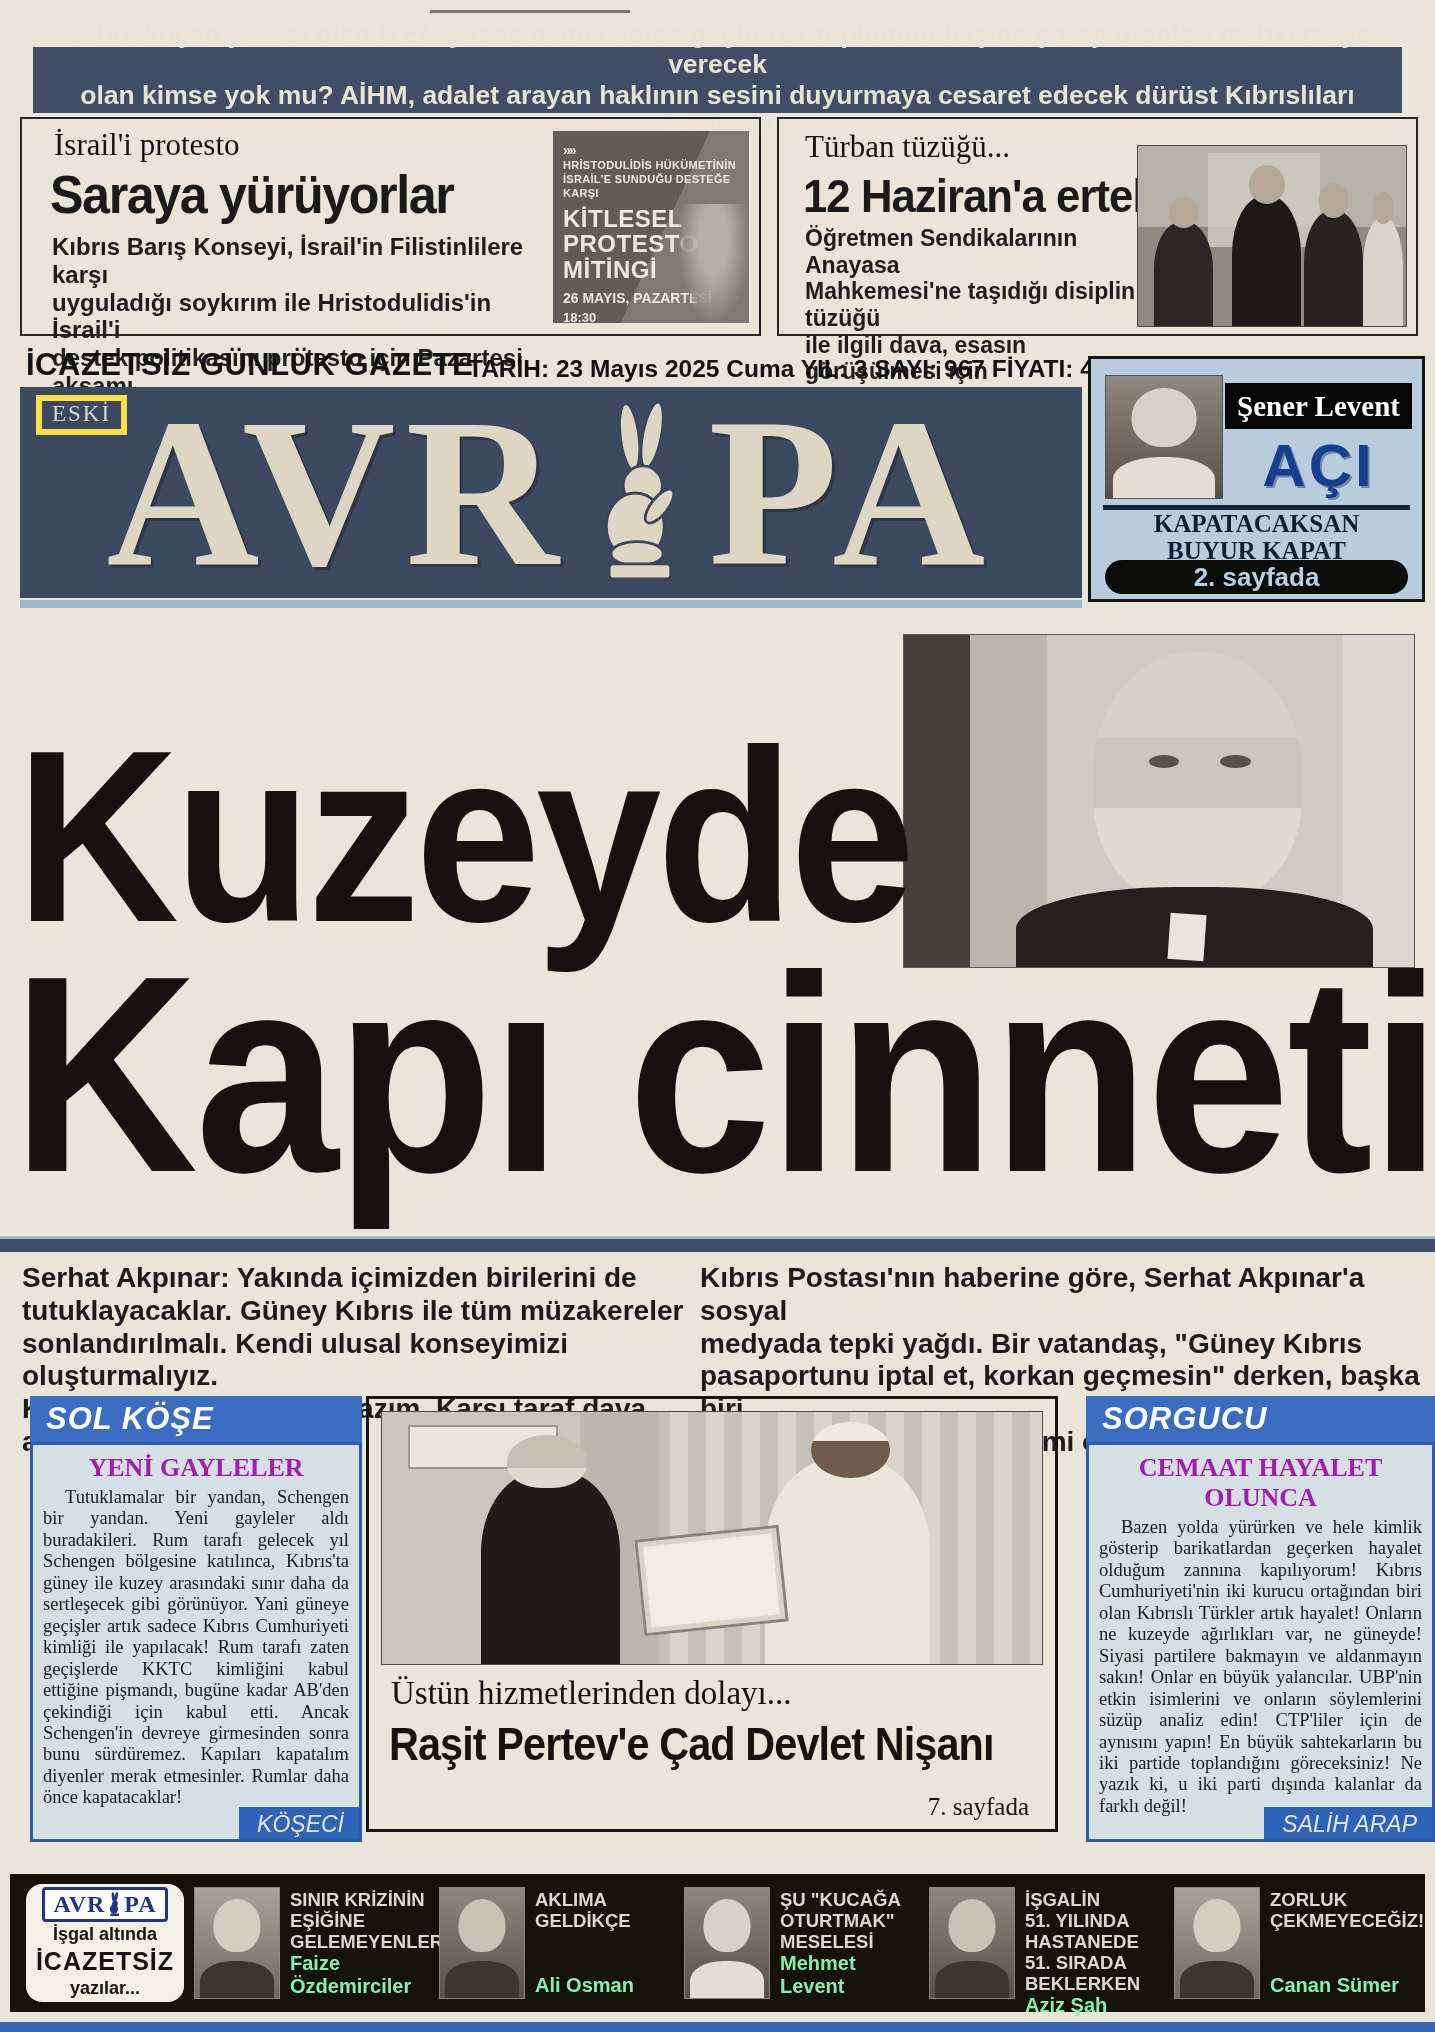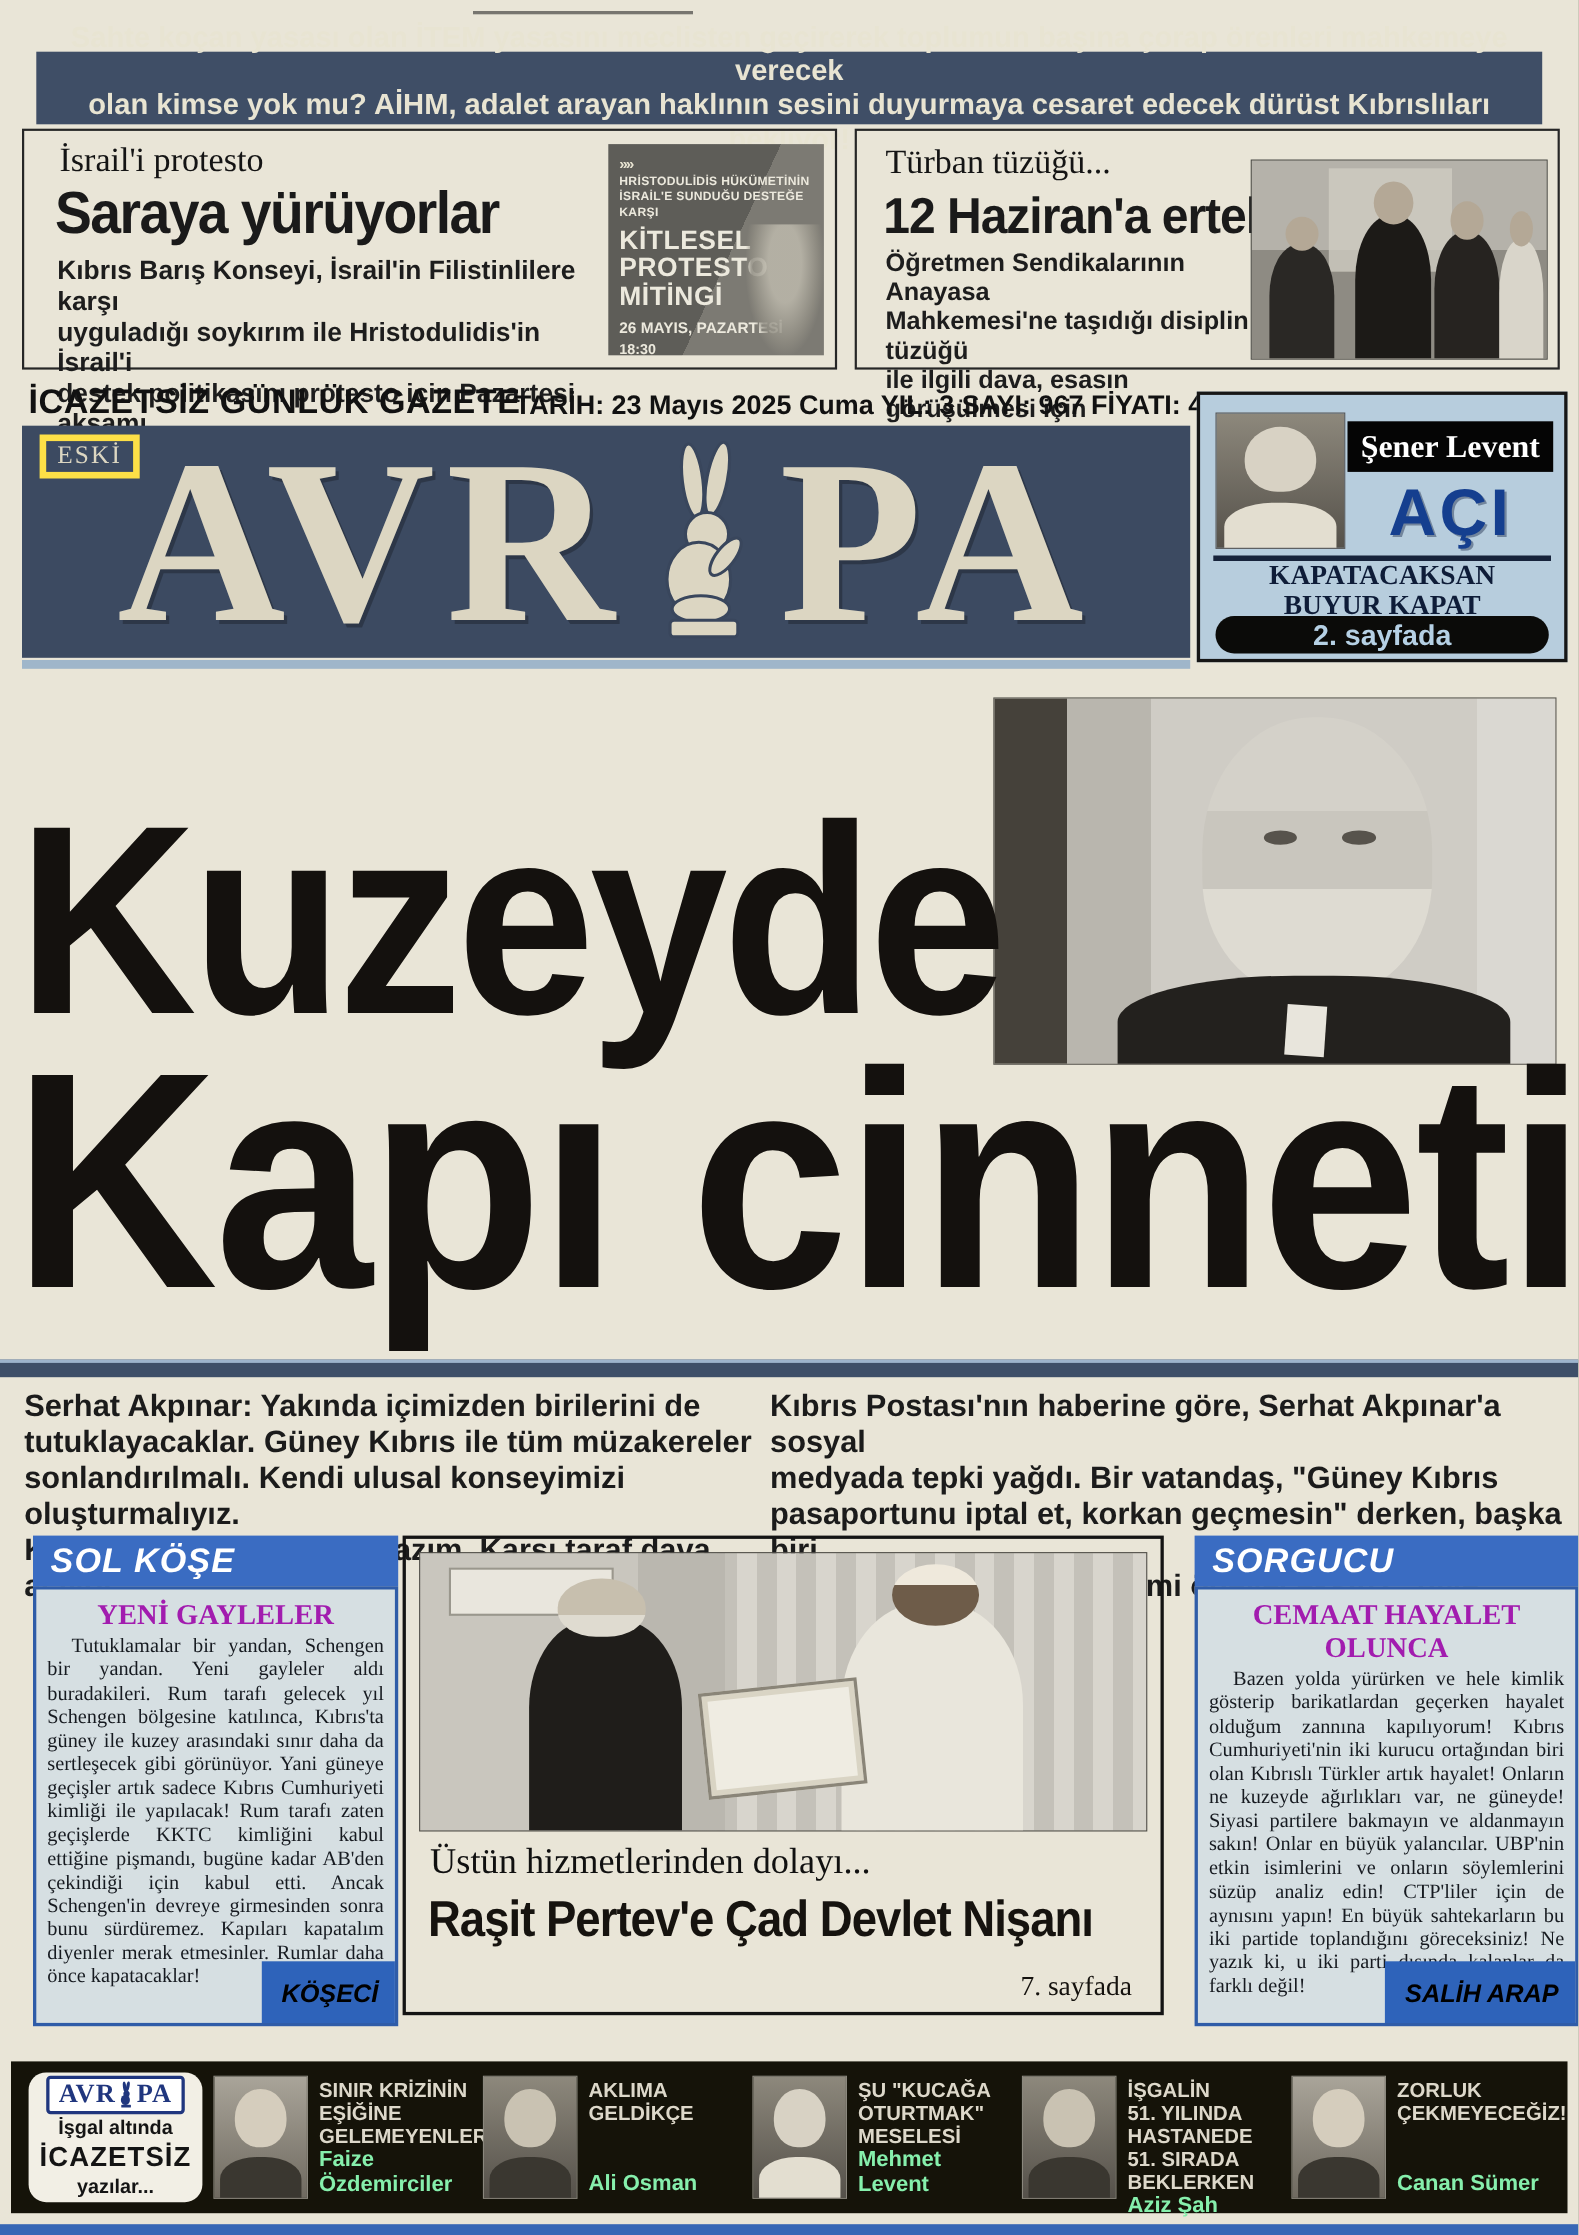--- a/index.html
+++ b/index.html
@@ -118,22 +118,22 @@
 
   
   .opinion{box-sizing:border-box;margin-left:10px;}
   .col-header{height:46px;background:var(--column_header_blue);color:#fff;font-weight:700;font-style:italic;
       font-size:31px;letter-spacing:1px;display:flex;align-items:center;padding:0 16px;box-sizing:border-box;}
   .col-body-box{position:absolute;left:0;right:0;top:46px;bottom:0;border:3px solid var(--column_border_blue);
       background:var(--column_bg);box-sizing:border-box;padding:6px 10px;overflow:hidden;}
   .col-title{text-align:center;font-family:"Liberation Serif",serif;font-weight:700;font-size:26px;margin:2px 0 4px;color:#a21caf;}
   .col-text{font-family:"Liberation Serif",serif;font-size:18.5px;line-height:1.16;text-align:justify;
       text-indent:22px;color:#161a20;}
-  .badge{position:absolute;right:-3px;bottom:-3px;background:var(--badge_blue);color:#000000;font-weight:700;
-      font-style:italic;font-size:23px;padding:16px 18px;}
+  .badge{position:absolute;right:-3px;bottom:-3px;background:var(--badge_blue);color:#e5e5e5;font-weight:400;
+      font-style:italic;font-size:23px;padding:4px 18px;}
   .sol-kose{left:20px;top:1396px;width:332px;height:446px;}
   .sorgucu{left:1076px;top:1396px;width:349px;height:446px;}
 
   
   .center-box{left:366px;top:1396px;width:692px;height:436px;border:3px solid #141414;box-sizing:border-box;}
   .ceremony{position:absolute;left:12px;right:12px;top:12px;height:252px;overflow:hidden;border:1px solid #4e4c46;
       background:linear-gradient(90deg,#c9c6be 0 30%,#bab7af 30% 42%,rgba(0,0,0,0) 42%),
                  repeating-linear-gradient(90deg,#d8d5cd 0 18px,#c4c1b9 18px 36px);}
   .ac-unit{position:absolute;left:4%;top:5%;width:22%;height:16%;background:#e9e6dd;border:2px solid #9a978d;}
   .fig-tux{position:absolute;left:15%;bottom:0;width:21%;height:76%;background:#1f1d1a;border-radius:42% 42% 0 0;}

